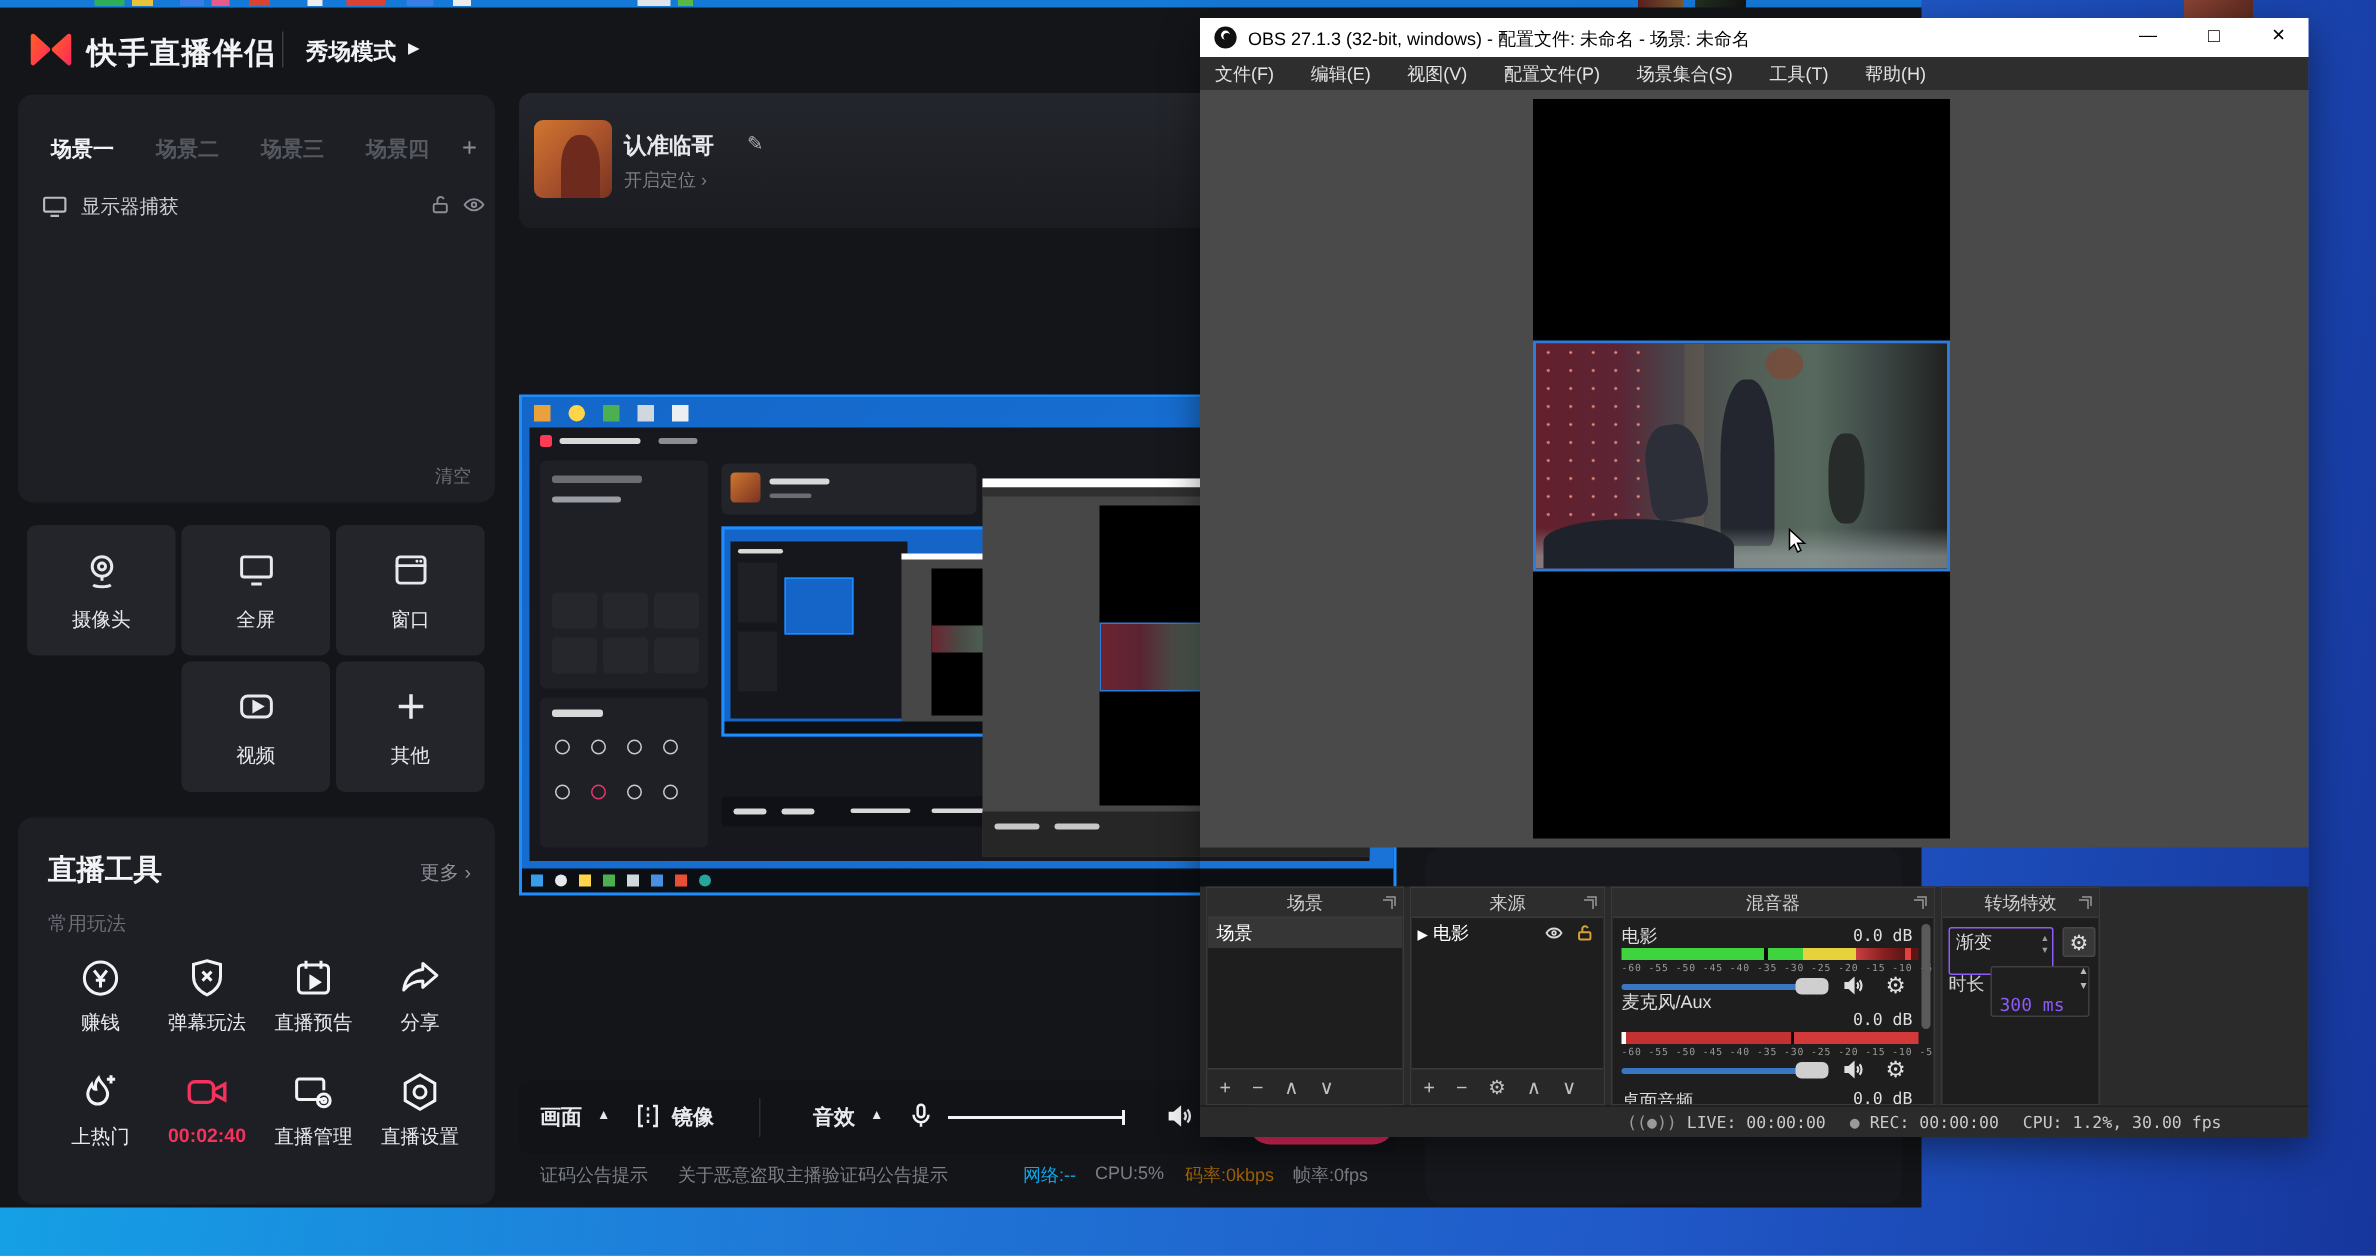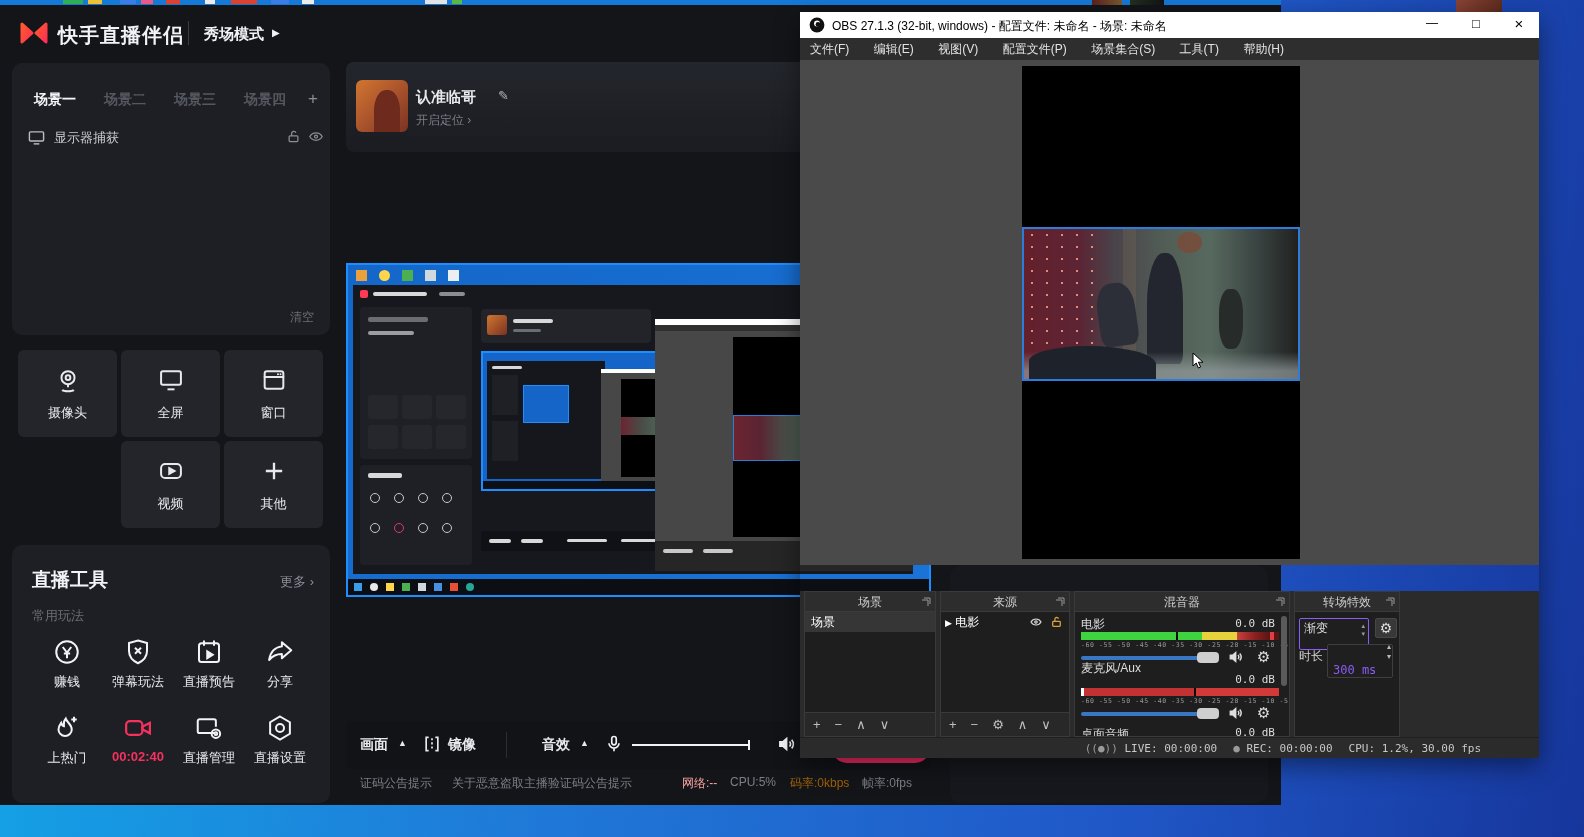--- a/index.html
+++ b/index.html
@@ -338,21 +338,21 @@
       <svg class="abs" style="left:430px;top:13px;color:#f2f3f5;" width="22" height="20" viewBox="0 0 24 24" fill="none" stroke="currentColor" stroke-width="2">
         <path d="M3.5 9.5v5h3.4l4.6 4V5.5l-4.6 4z" fill="currentColor"></path>
           <path d="M15 9a4.2 4.2 0 0 1 0 6M17.6 6.8a8 8 0 0 1 0 10.4"></path>
       </svg>
       <div class="slider-line" style="left:458px;top:23px;width:118px;"></div>
       <div class="slider-tick" style="left:574px;top:19px;"></div>
     </div>
 
     <div class="abs" style="left:360px;top:770px;font-size:12px;color:#7c7f87;">证码公告提示</div>
     <div class="abs" style="left:452px;top:770px;font-size:12px;color:#7c7f87;">关于恶意盗取主播验证码公告提示</div>
-    <div class="abs" style="left:682px;top:770px;font-size:12px;color:#fca5a5;">网络:--</div>
+    <div class="abs" style="left:682px;top:770px;font-size:12px;color:#0ea5e9;">网络:--</div>
     <div class="abs" style="left:730px;top:770px;font-size:12px;color:#7c7f87;">CPU:5%</div>
     <div class="abs" style="left:790px;top:770px;font-size:12px;color:#a16207;">码率:0kbps</div>
     <div class="abs" style="left:862px;top:770px;font-size:12px;color:#7c7f87;">帧率:0fps</div>
 
     <div class="abs" style="left:832px;top:728px;width:98px;height:30px;border-radius:15px;background:linear-gradient(180deg,#ff2e6e,#e82960);z-index:5;"></div>
     <div class="abs" style="left:950px;top:560px;width:318px;height:238px;background:#17181d;border-radius:12px;z-index:4;"></div>
   </div>
 
   <div id="obs" class="abs">
 

